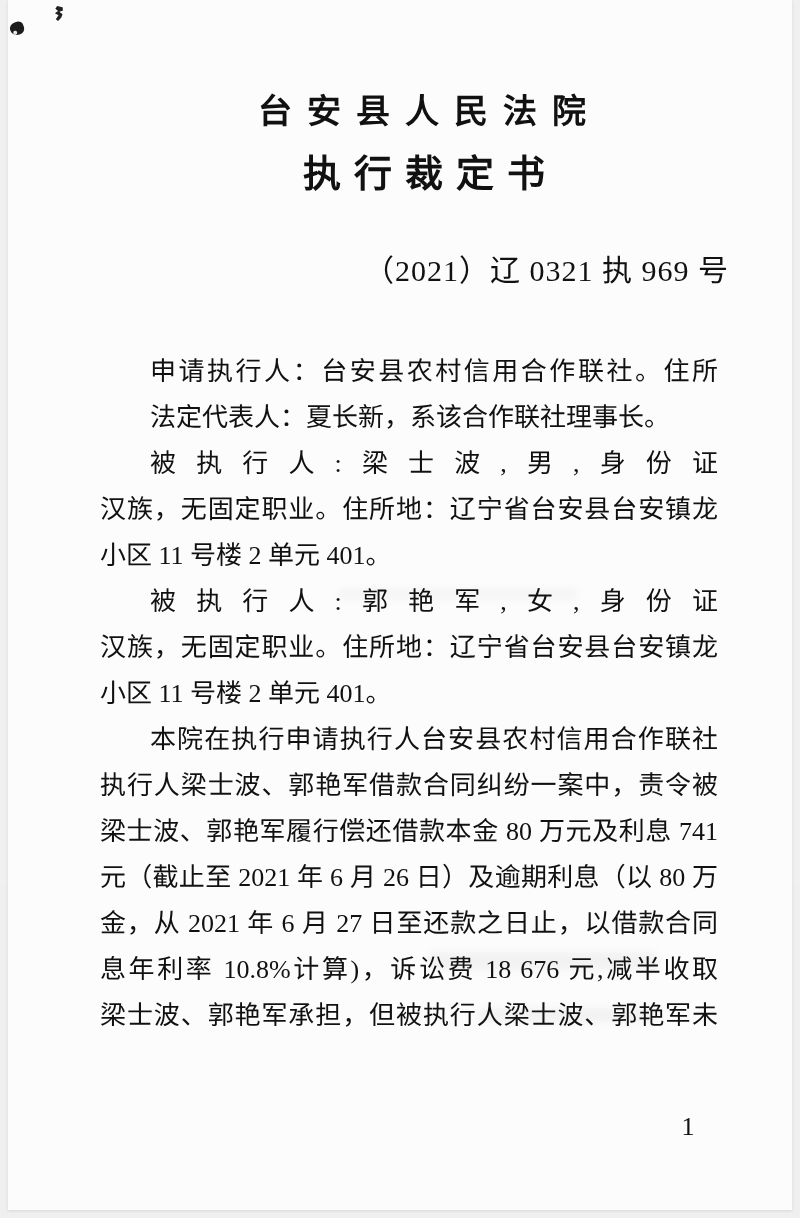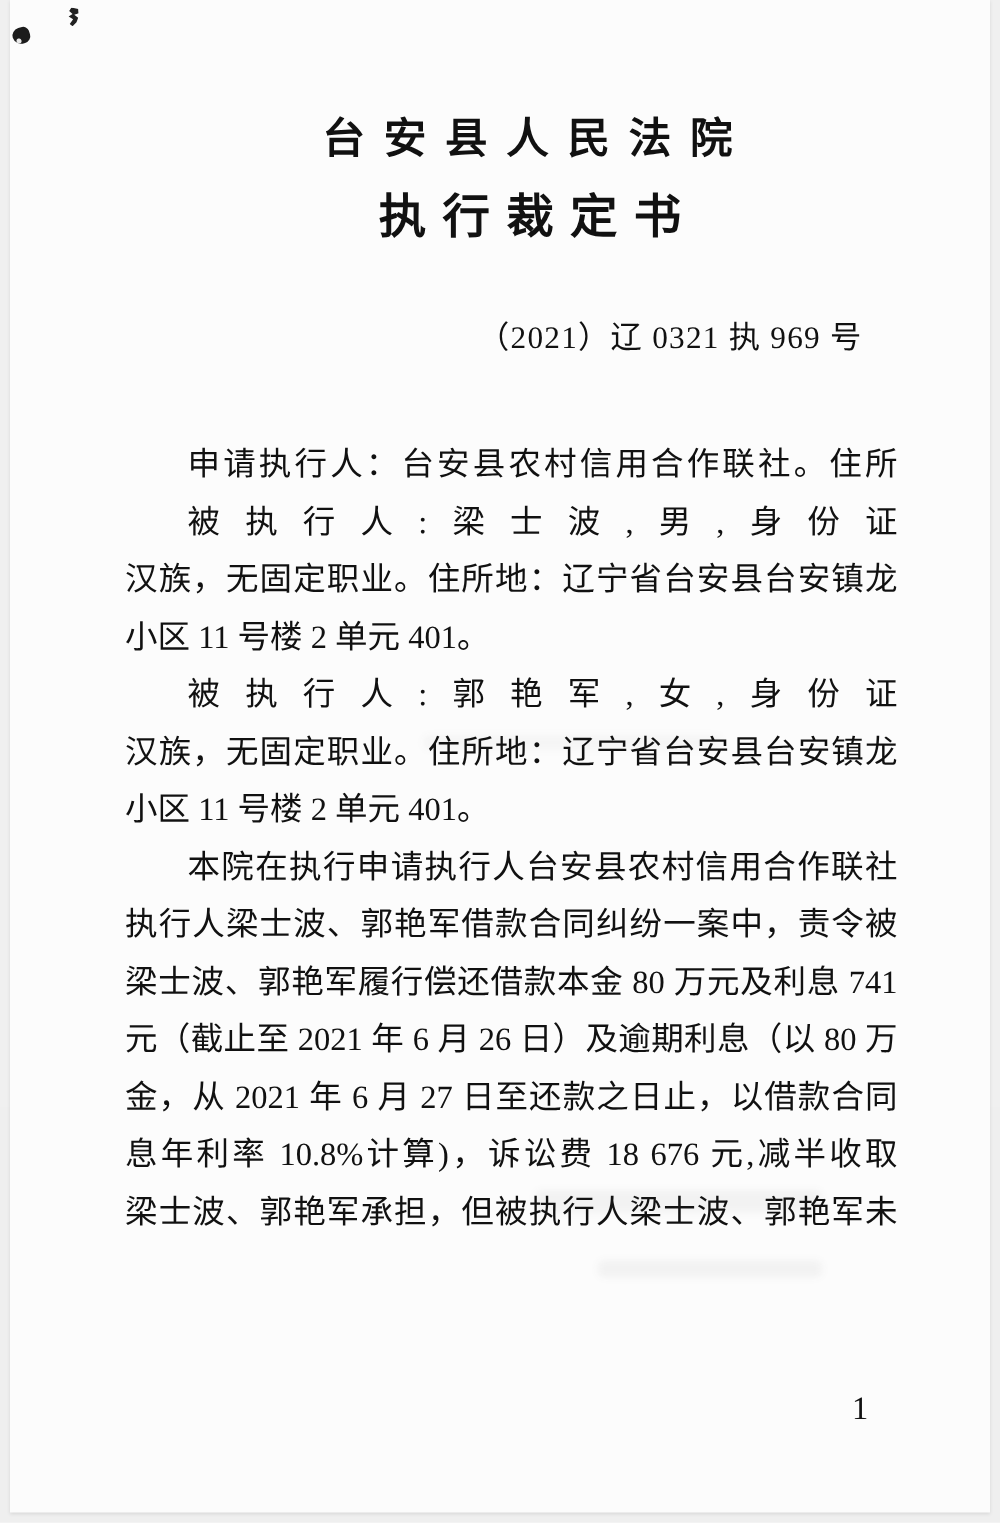--- a/index.html
+++ b/index.html
@@ -45,22 +45,22 @@
     line-height: 52px;
     font-weight: 600;
     letter-spacing: 13px;
     text-indent: 13px;
     transform: translateX(24px);
     white-space: nowrap;
   }
   .case-number {
     margin-top: 54px;
     text-align: right;
-    padding-right: 102px;
-    font-size: 25px;
+    padding-right: 63px;
+    font-size: 30px;
     line-height: 34px;
     letter-spacing: 1px;
   }
   .body-text {
     margin-top: 61px;
     padding-left: 92px;
     padding-right: 74px;
     font-size: 26px;
   }
   .line {
@@ -134,20 +134,21 @@
   <div class="page">
 
     <div class="court-title">台安县人民法院</div>
 
     <div class="doc-title">执行裁定书</div>
 
     <div class="case-number">（2021）辽 0321 执 969 号</div>
 
     <div class="body-text">
       <div class="line ind j">申请执行人：台安县农村信用合作联社。住所地：台安</div>
+      <div class="line ind">法定代表人：夏长新，系该合作联社理事长。</div>
       <div class="line ind j">被执行人:梁士波,男,身份证号:210321196508021852,</div>
       <div class="line j">汉族，无固定职业。住所地：辽宁省台安县台安镇龙城花园</div>
       <div class="line">小区 11 号楼 2 单元 401。</div>
       <div class="line ind j">被执行人:郭艳军,女,身份证号:210321196904225021,</div>
       <div class="line j">汉族，无固定职业。住所地：辽宁省台安县台安镇龙城花园</div>
       <div class="line">小区 11 号楼 2 单元 401。</div>
       <div class="line ind j">本院在执行申请执行人台安县农村信用合作联社与被</div>
       <div class="line j">执行人梁士波、郭艳军借款合同纠纷一案中，责令被执行人</div>
       <div class="line j">梁士波、郭艳军履行偿还借款本金 80 万元及利息 741 792</div>
       <div class="line j">元（截止至 2021 年 6 月 26 日）及逾期利息（以 80 万为本</div>

